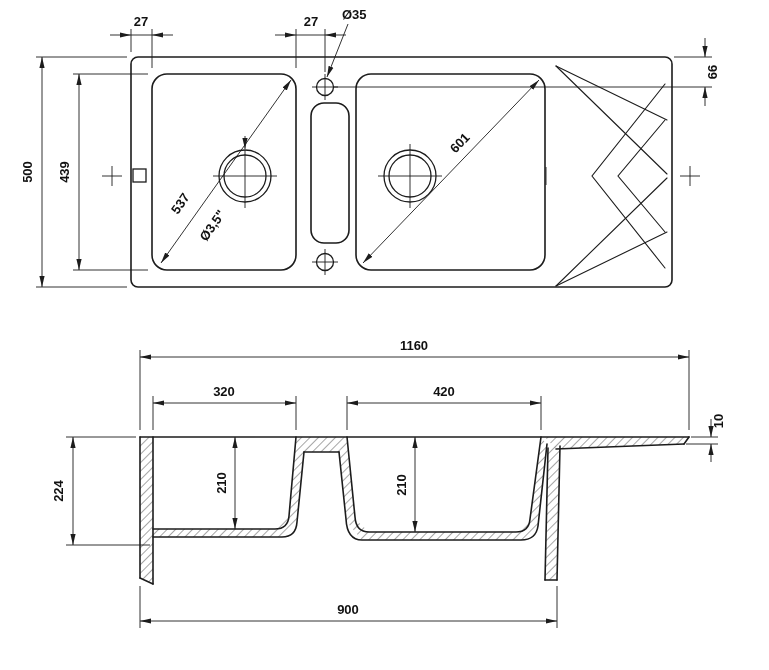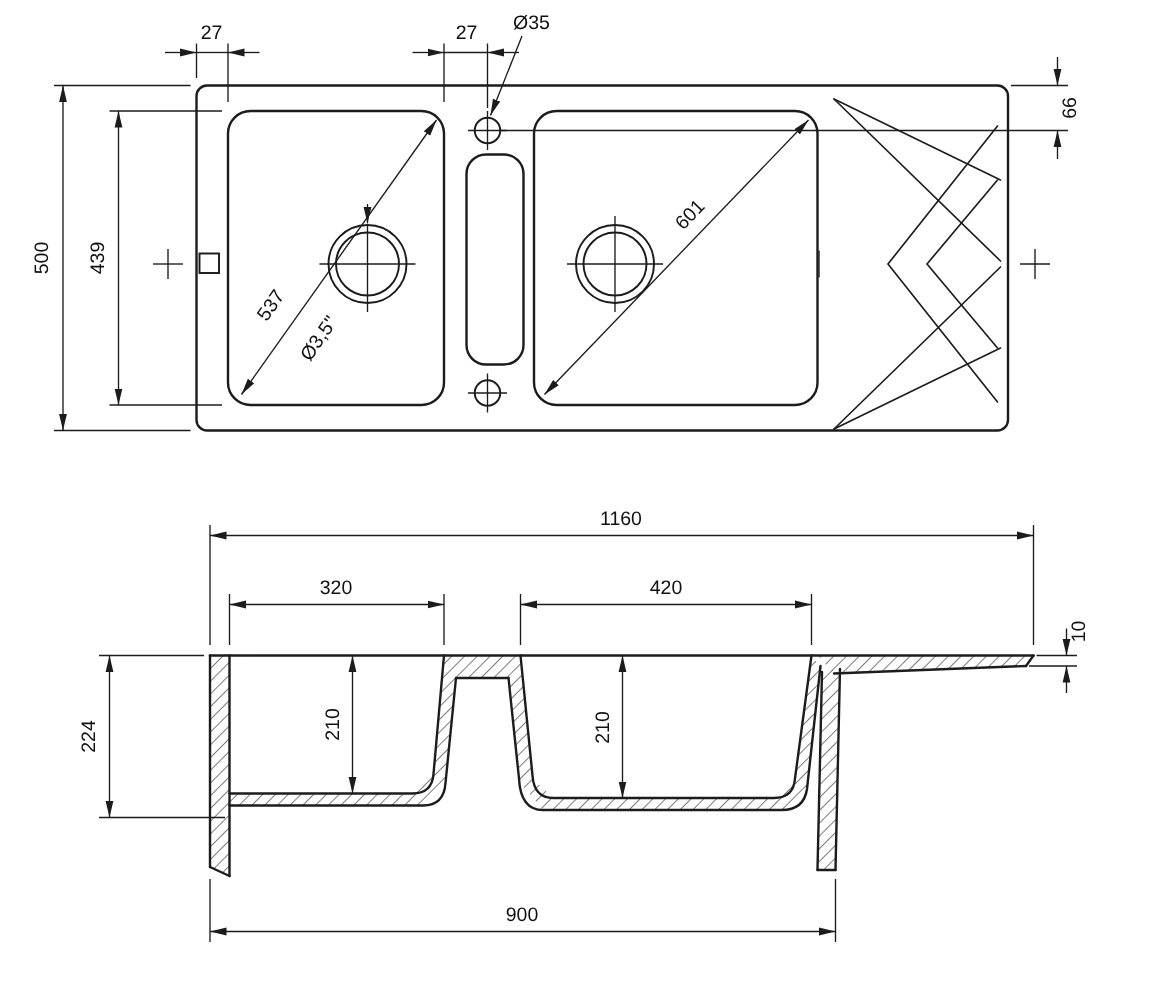--- a/index.html
+++ b/index.html
@@ -1,16 +1,16 @@
 <!DOCTYPE html>
 <html><head>
 <meta charset="utf-8">
 <style>
   html,body{margin:0;padding:0;background:#ffffff;}
-  .sheet{width:769px;height:670px;background:#ffffff;position:relative;overflow:hidden;}
+  .sheet{width:769px;height:670px;background:#ffffff;position:relative;overflow:hidden;font-weight:bold;}
   svg{display:block;}
   .ol{stroke:#1c1c1c;stroke-width:1.6;fill:none;stroke-linecap:round;stroke-linejoin:round;}
   .tl{stroke:#1c1c1c;stroke-width:1.3;fill:none;stroke-linecap:round;}
   .dl{stroke:#1c1c1c;stroke-width:0.9;fill:none;}
   .gl{stroke:#1c1c1c;stroke-width:1.1;fill:none;stroke-linecap:round;}
   .hf{fill:url(#hatch);stroke:none;}
   text.dim{font-family:"Liberation Sans","DejaVu Sans",sans-serif;font-size:13px;fill:#111;}
 </style>
 </head>
 <body>

